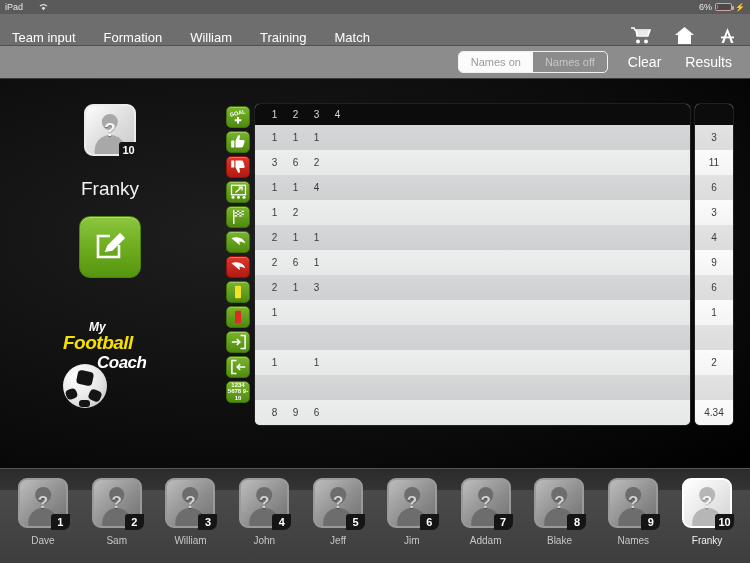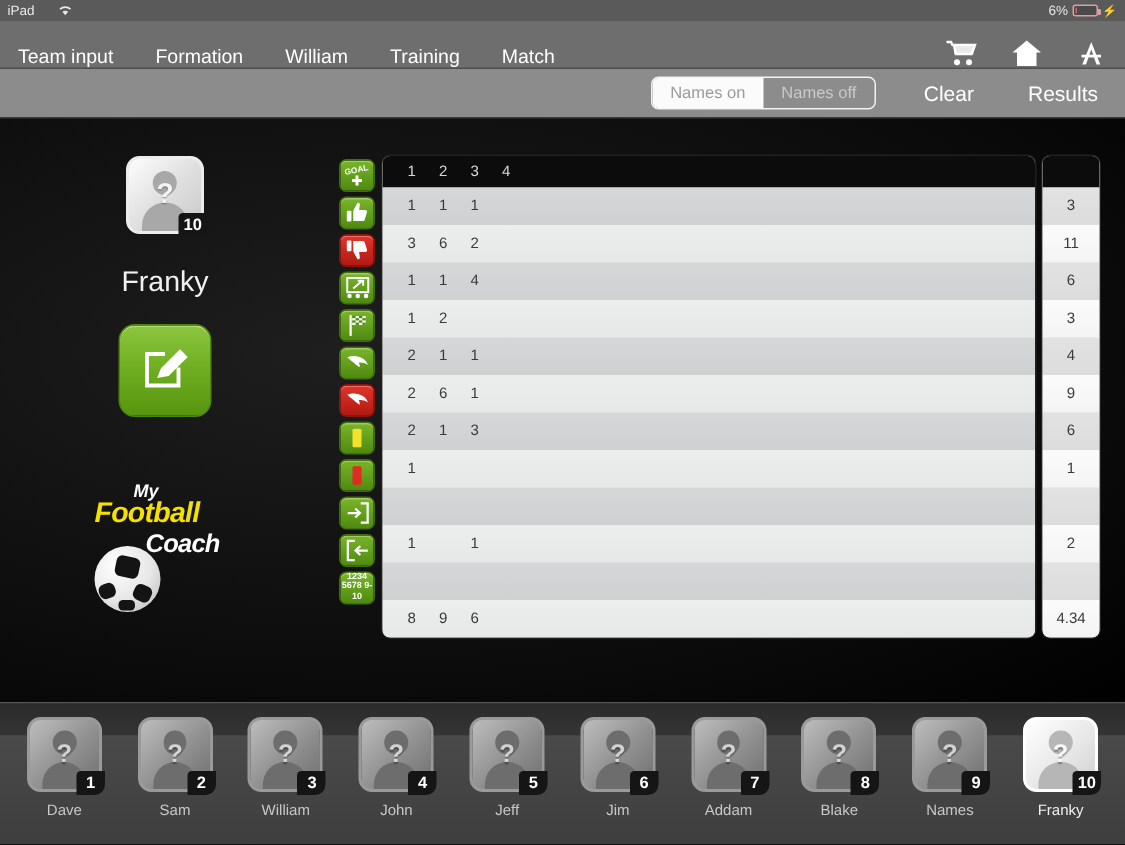--- a/index.html
+++ b/index.html
@@ -45,21 +45,21 @@
   .nav-item {
     color: #fff; font-size: 13px; padding: 0 14px 0 0; margin-right: 14px;
     cursor: pointer; white-space: nowrap;
   }
   .nav-icons { margin-left: auto; display: flex; align-items: center; gap: 22px; }
   .nav-icons svg { display: block; }
 
   
   .toolbar {
     height: 33px; background: #8c8c8c; display: flex; align-items: center;
-    justify-content: flex-end; padding: 12px 14px; gap: 28px;
+    justify-content: flex-end; padding: 12px 14px; gap: 16px;
     border-bottom: 1px solid #3a3a3a;
   }
   .seg {
     display: flex; border: 1px solid #f2f2f2; border-radius: 5px;
     overflow: hidden; height: 22px;
   }
   .seg div {
     font-size: 11px; padding: 0 12px; display: flex; align-items: center;
     color: #c9c9c9; cursor: pointer;
   }

